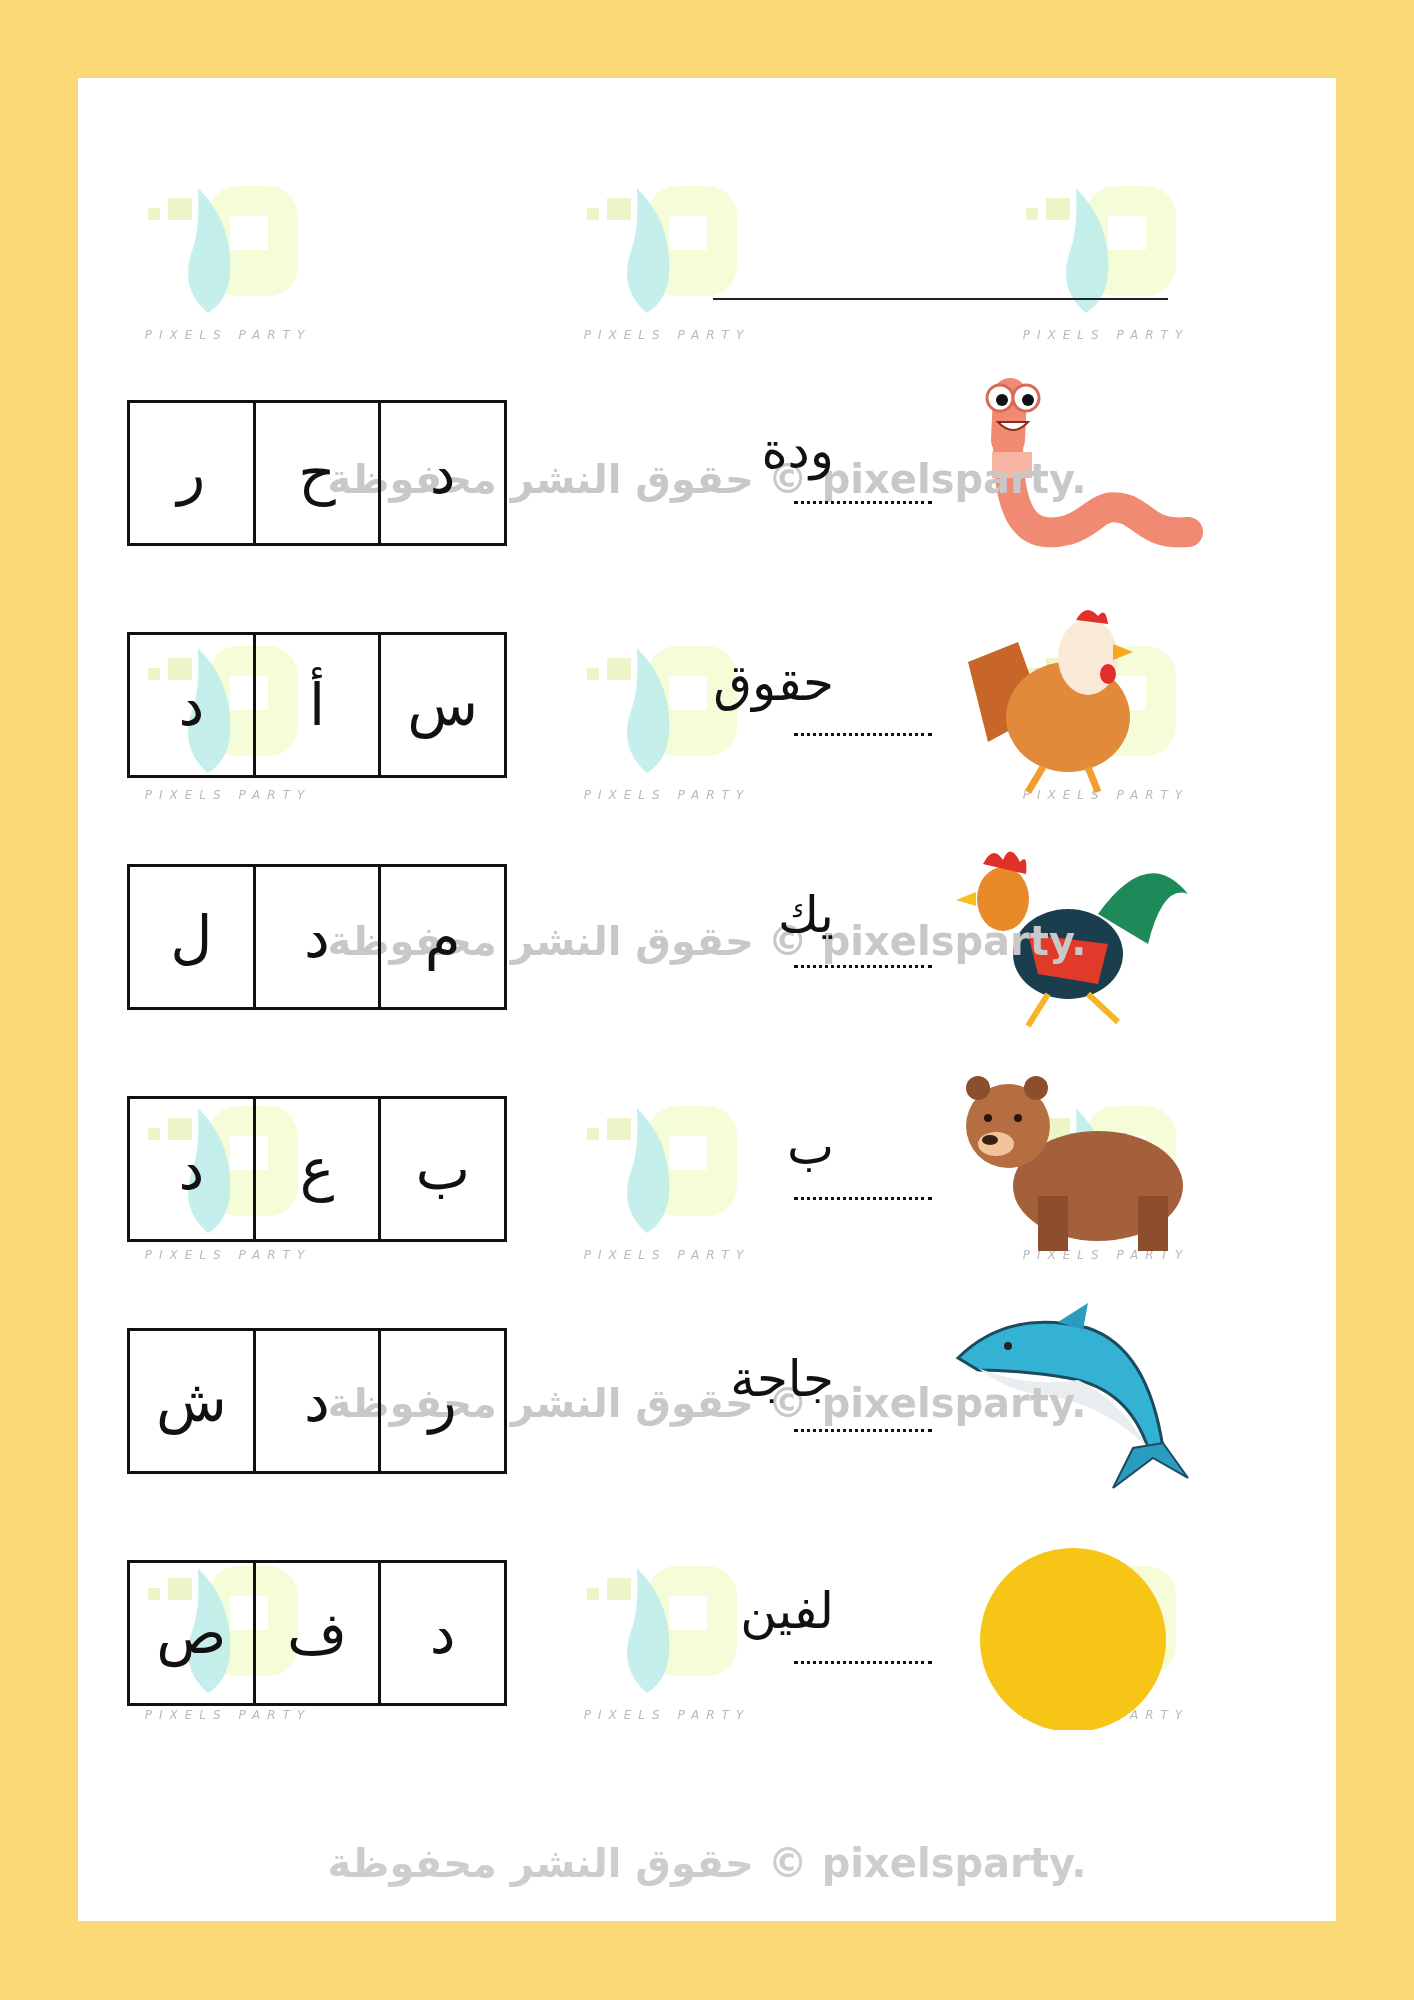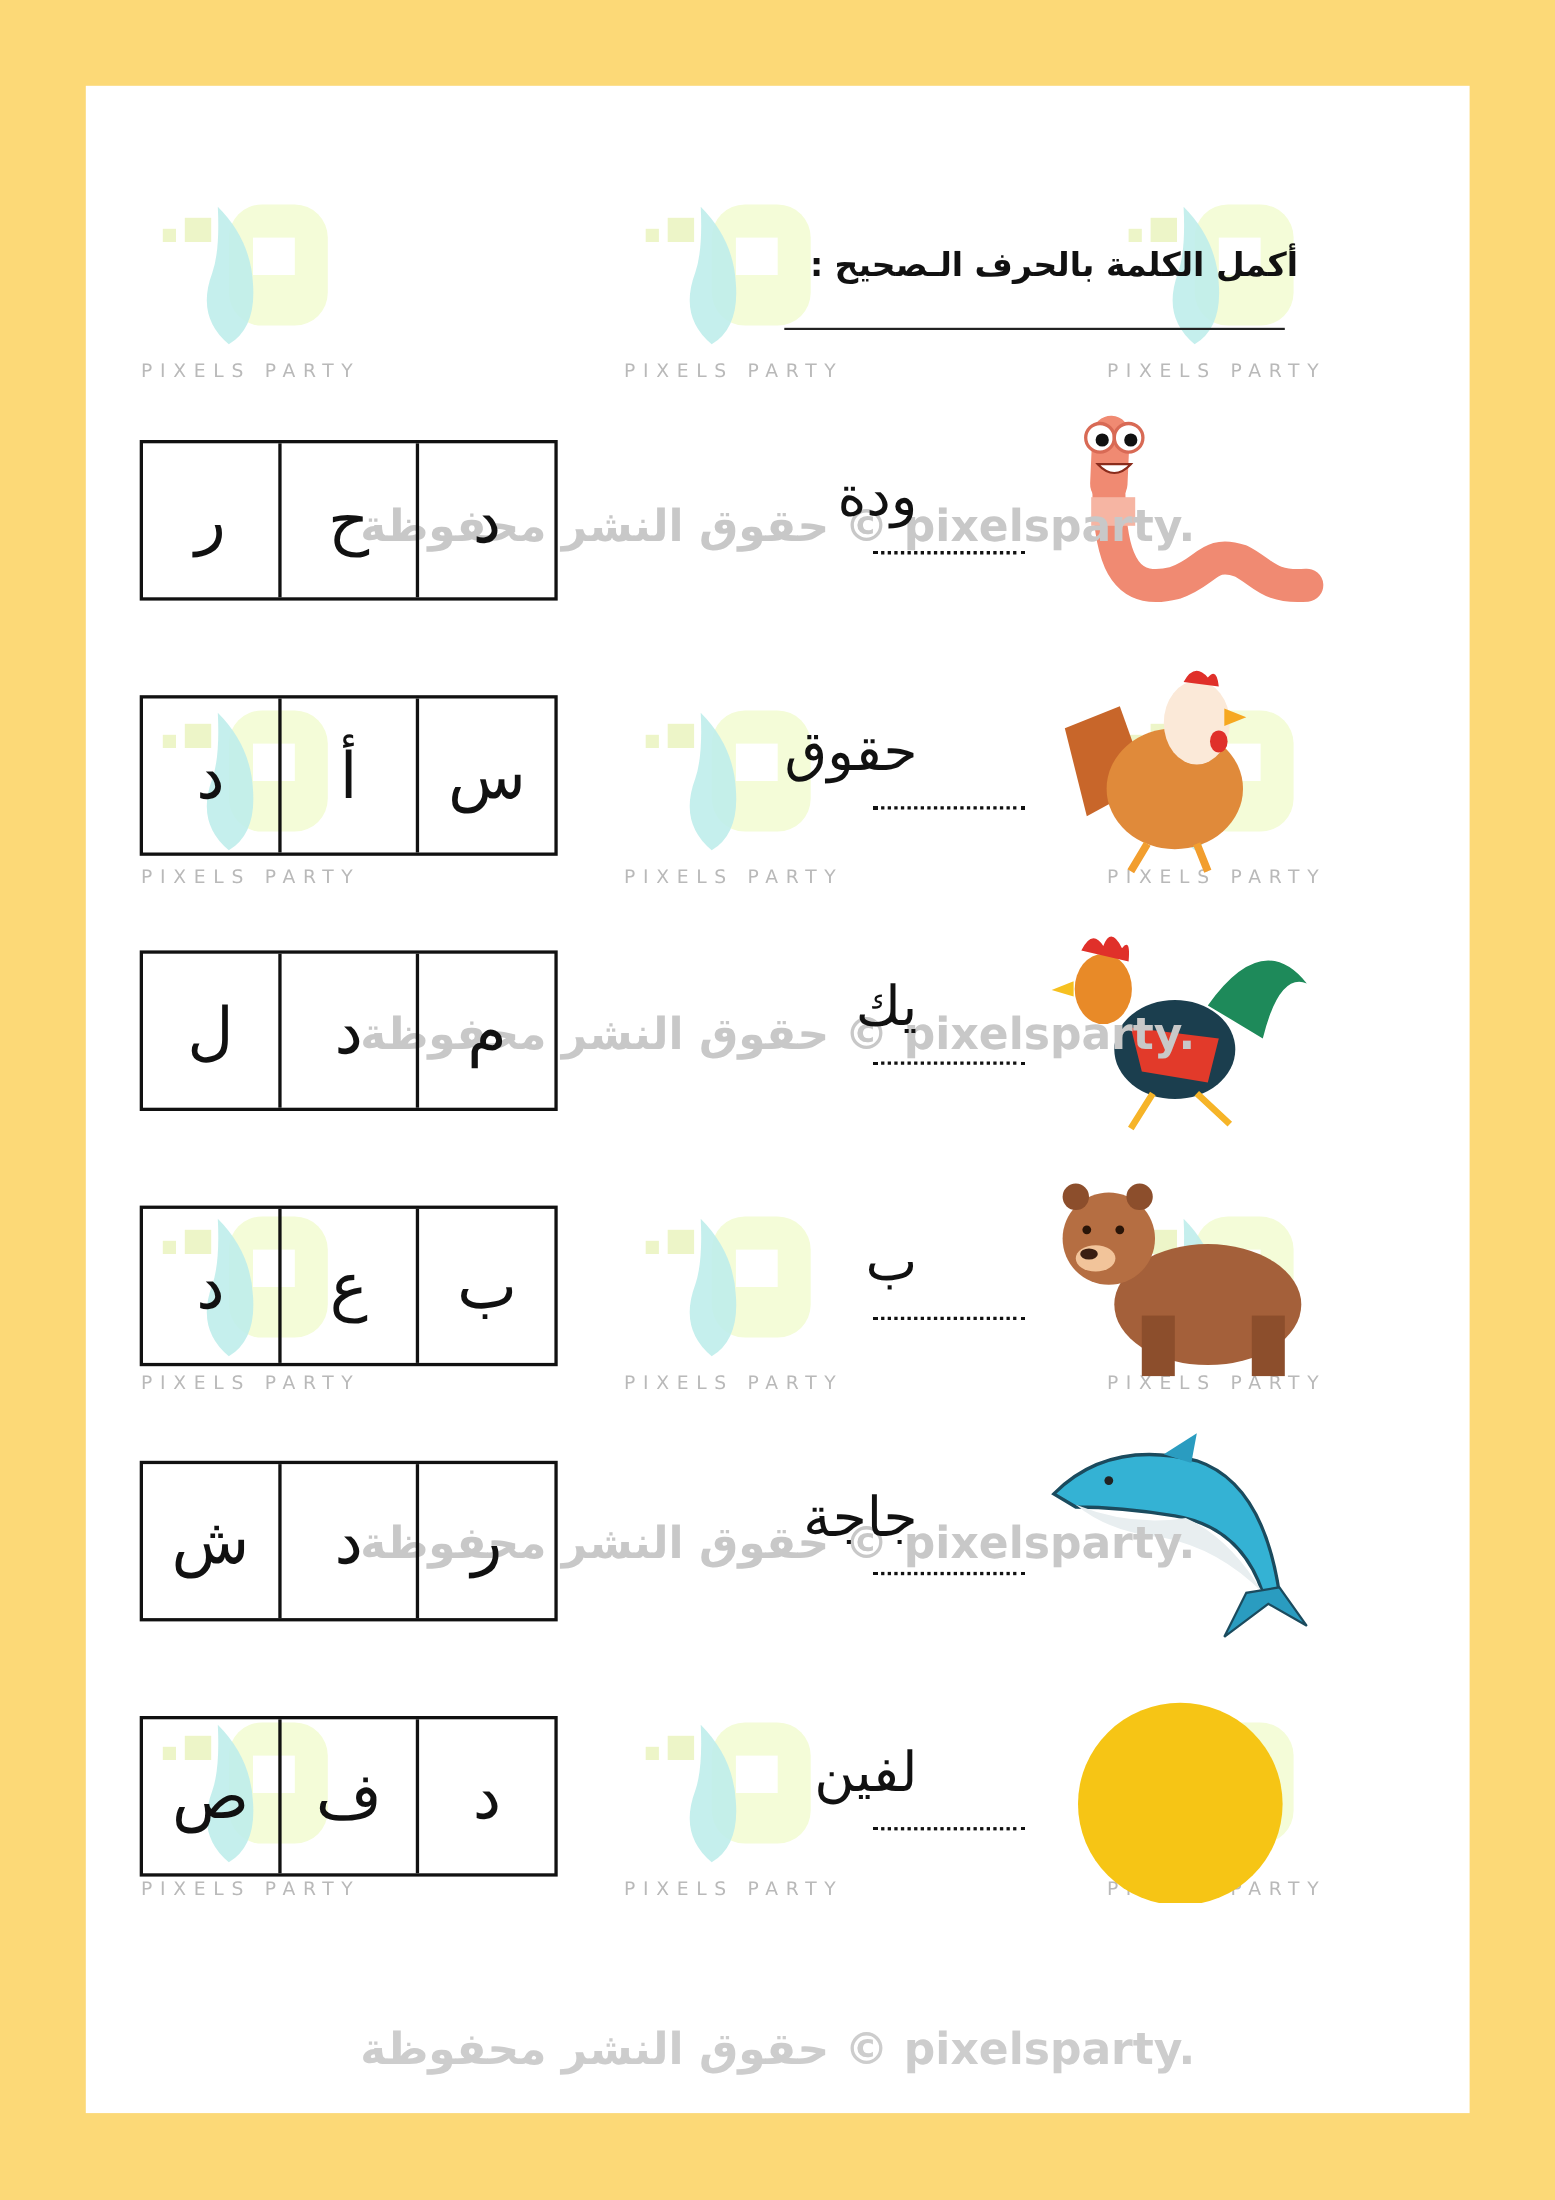--- a/index.html
+++ b/index.html
@@ -3,21 +3,21 @@
 <meta charset="utf-8">
 <style>
   * { box-sizing: border-box; margin: 0; padding: 0; }
   html, body { width: 1414px; height: 2000px; overflow: hidden; }
   body { background: #FCD977; position: relative; font-family: "DejaVu Sans", sans-serif; }
   .page { position: absolute; left: 78px; top: 78px; width: 1258px; height: 1843px; background: #ffffff; overflow: hidden; }
 
   
   .wm { position: absolute; width: 260px; height: 180px; pointer-events: none; }
   .wm svg { position: absolute; left: 40px; top: 0; width: 180px; height: 140px; }
-  .wm .wm-text { position: absolute; left: 0; top: 150px; width: 260px; text-align: center; font-family: "DejaVu Sans", sans-serif; font-size: 17px; letter-spacing: 7px; color: #b9b9b9; }
+  .wm .wm-text { position: absolute; left: 0; top: 150px; width: 260px; text-align: center; font-family: "DejaVu Sans", sans-serif; font-size: 12px; letter-spacing: 7px; color: #b9b9b9; font-style: italic; }
 
   .title { position: absolute; right: 156px; top: 146px; font-family: "DejaVu Sans", sans-serif; font-weight: bold; font-size: 30px; color: #111; direction: rtl; }
   .title-rule { position: absolute; left: 635px; top: 220px; width: 455px; height: 2px; background: #222; }
 
   .row { position: absolute; left: 0; width: 1258px; height: 150px; }
   .boxes { position: absolute; left: 49px; top: 0; width: 380px; height: 146px; border: 3px solid #111; display: flex; }
   .box { flex: 1; border-left: 3px solid #111; display: flex; align-items: center; justify-content: center; font-family: "DejaVu Sans", sans-serif; font-size: 58px; color: #111; position: relative; z-index: 2; }
   .box:first-child { border-left: none; }
 
   .word { position: absolute; right: 502px; top: 22px; font-family: "DejaVu Sans", sans-serif; font-size: 50px; color: #111; direction: rtl; z-index: 2; }
@@ -148,21 +148,20 @@
           <rect x="70" y="8" width="90" height="110" rx="30" fill="#F4FCD8"></rect>
           <rect x="92" y="38" width="38" height="34" fill="#fff"></rect>
           <rect x="10" y="30" width="12" height="12" fill="#EDF5C8"></rect>
           <rect x="30" y="20" width="24" height="22" fill="#EDF5C8"></rect>
           <path d="M60 10 Q90 40 92 80 Q95 120 70 135 Q40 110 55 70 Q62 50 60 10 Z" fill="#BFEDEB" opacity="0.9"></path>
         </svg>
         <div class="wm-text">PIXELS PARTY</div>
       </div>
     </div>
 
-  <div class="title">أكمل الكلمة بالحرف الـصحيح :</div>
   <div class="title-rule"></div>
 
   <div class="row" style="top:322px;">
     <div class="boxes">
       <div class="box">ر</div>
       <div class="box">ح</div>
       <div class="box">د</div>
     </div>
     <div class="word">ودة</div>
     <div class="dots"></div>

